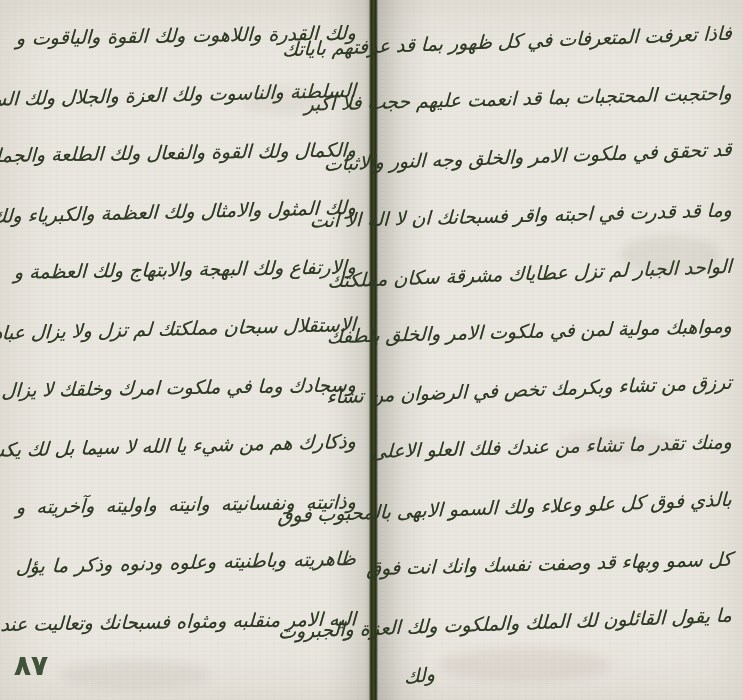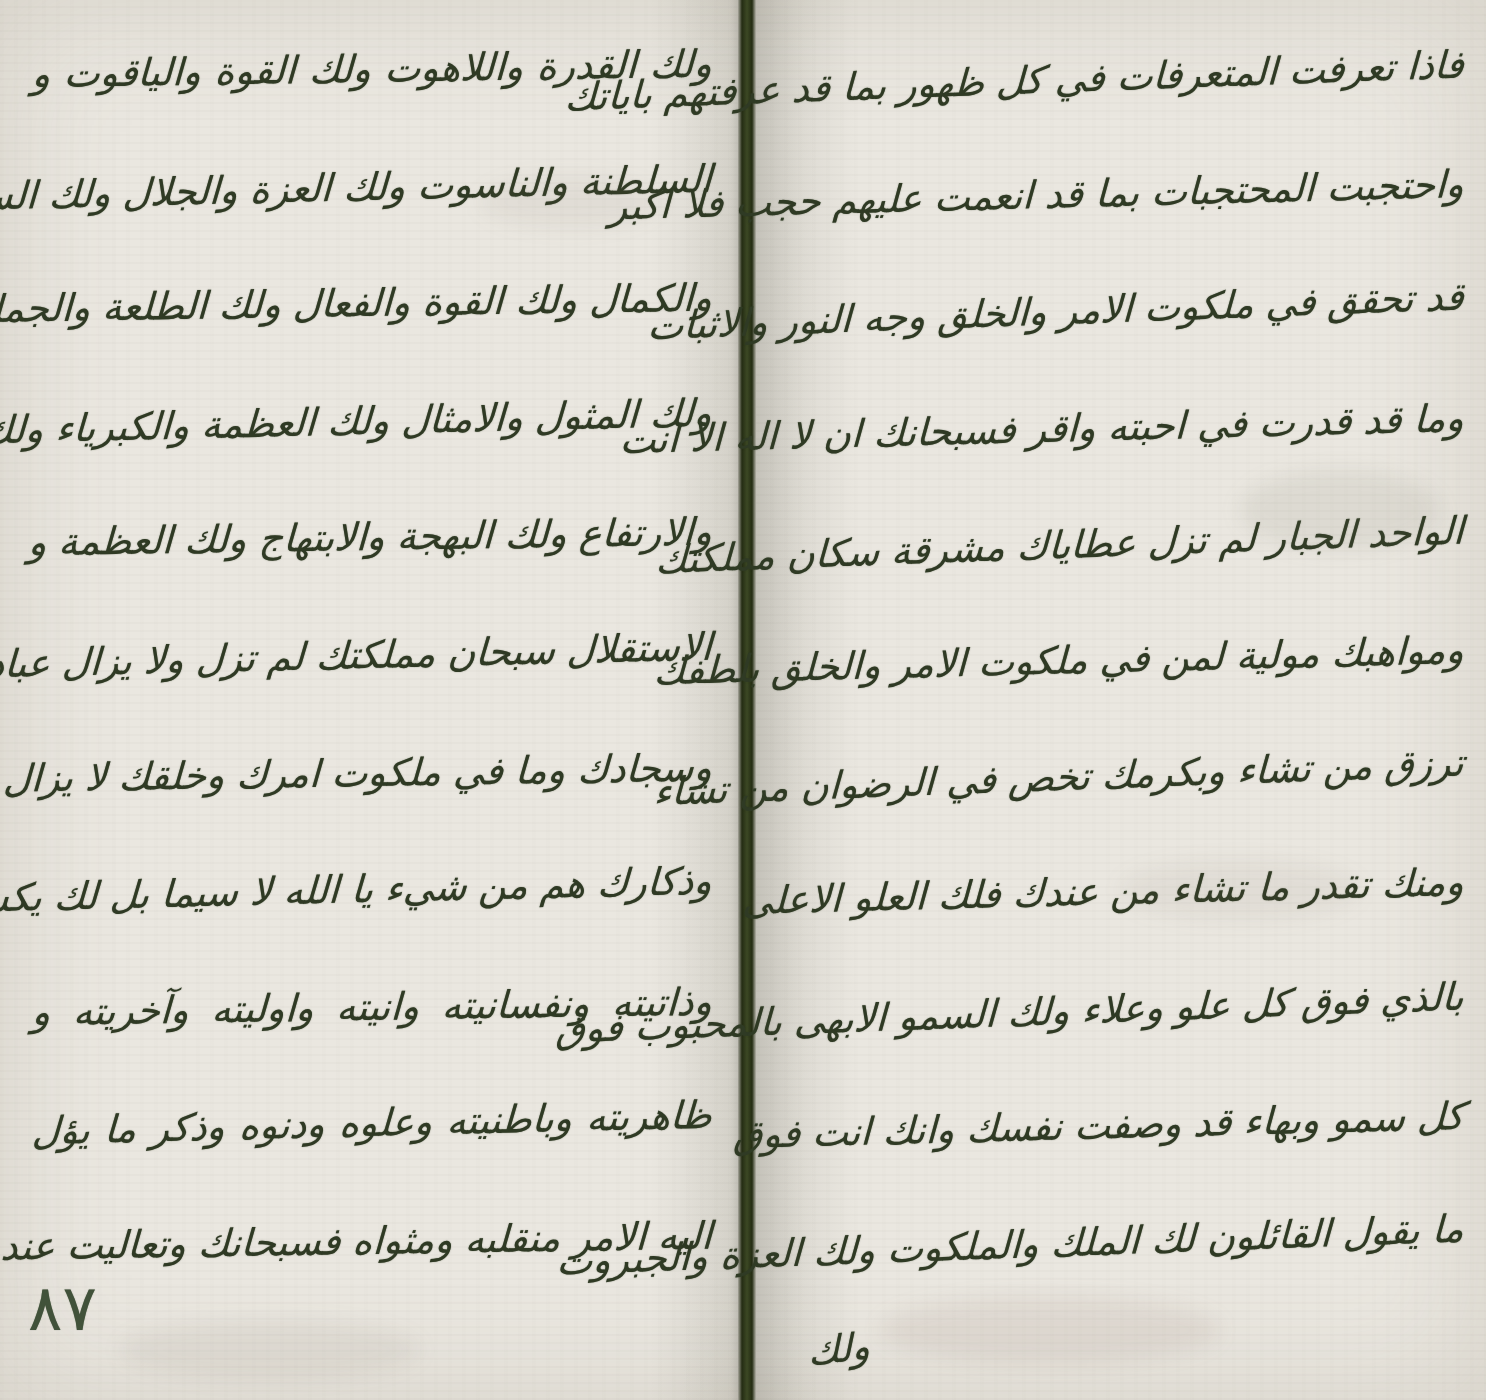--- a/index.html
+++ b/index.html
@@ -45,24 +45,25 @@
     text-align:justify;text-align-last:justify;
     white-space:nowrap;
     letter-spacing:0.2px;
     text-shadow:0 0 0.6px rgba(47,58,36,0.65);
   }
   .page.left .ms-line{transform:rotate(-0.9deg) skewX(-3deg);}
   .page.left .ms-line:nth-child(even){transform:rotate(-1.4deg) skewX(-4deg);}
   .page.right .ms-line{transform:rotate(-2.1deg) skewX(-4deg);}
   .page.right .ms-line:nth-child(even){transform:rotate(-1.5deg) skewX(-3deg);}
   .folio{
-    position:absolute;left:14px;bottom:32px;
-    color:var(--folio);font-size:32px;line-height:28px;
+    position:absolute;left:14px;bottom:20px;
+    color:var(--folio);font-size:28px;line-height:28px;
     direction:rtl;font-style:normal;
     text-shadow:0 0 0.5px rgba(65,82,58,0.6);
+    font-weight:bold;
   }
   .catchword{
     position:absolute;left:26px;bottom:14px;
     direction:rtl;color:var(--ink);
     font-size:19px;font-style:italic;
     transform:rotate(-6deg) skewX(-4deg);
     text-shadow:0 0 0.6px rgba(47,58,36,0.65);
   }
   .ghost{
     position:absolute;border-radius:50%;

